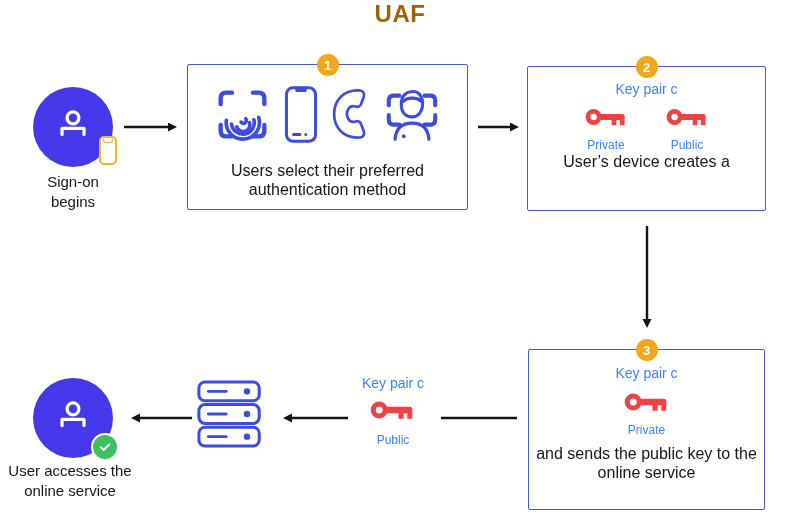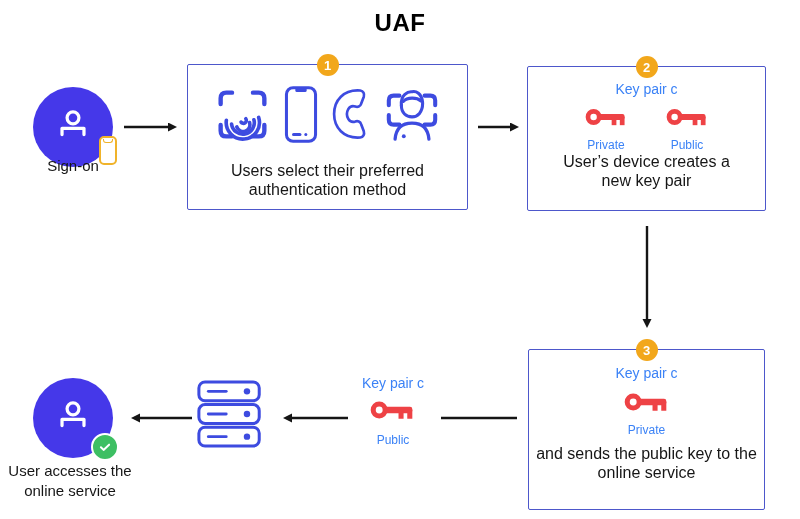--- a/index.html
+++ b/index.html
@@ -1,19 +1,19 @@
 <!DOCTYPE html>
 <html><head>
 <meta charset="utf-8">
 <style>
   html,body{margin:0;padding:0;background:#fff;}
   .canvas{position:relative;width:800px;height:519px;background:#fff;overflow:hidden;
           font-family:"Liberation Sans",sans-serif;color:#161616;}
-  .title{position:absolute;top:9px;left:0;width:800px;text-align:center;
-         font-size:24px;font-weight:700;letter-spacing:.5px;color:#000000;}
+  .title{position:absolute;top:0;left:0;width:800px;text-align:center;
+         font-size:24px;font-weight:700;letter-spacing:.5px;color:#a16207;}
   
   .arrows{position:absolute;left:0;top:0;pointer-events:none;}
   
   .avatar-circle{position:absolute;width:80px;height:80px;border-radius:50%;
                  background:#4538e9;display:flex;align-items:center;justify-content:center;}
   .node-label{position:absolute;text-align:center;font-size:15px;line-height:20px;color:#161616;}
   
   .phone-small{position:absolute;width:18px;height:29px;border:2px solid #f0b32a;border-radius:5px;
                background:#fff;box-sizing:border-box;}
   .phone-small .notch{position:absolute;left:50%;transform:translateX(-50%);top:1px;width:8px;height:3px;
@@ -63,22 +63,23 @@
     <span>
       <svg viewBox="0 0 44 44" width="42" height="42">
         <circle cx="22" cy="14.5" r="6.2" fill="none" stroke="#fff" stroke-width="3.4"></circle>
         <path d="M10.5,32 L10.5,25.5 L33.5,25.5 L33.5,32" fill="none" stroke="#fff" stroke-width="3.4" stroke-linecap="round" stroke-linejoin="round"></path>
       </svg>
     </span>
   </div>
   <div class="phone-small" style="left:99px;top:136px;">
       <span class="notch"></span>
     </div>
-  <div class="node-label" style="left:13px;top:156px;width:120px;">
+  <div class="node-label" style="left:13px;top:172px;width:120px;">
     <div>Sign-on</div>
+    <div>begins</div>
   </div>
 
   <div class="step-box" style="left:187px;top:64px;width:281px;height:146px;">
     <div class="badge">1</div>
     <div class="icon-row" style="margin-top:20px;height:62px;">
       <span>
         <svg viewBox="0 0 60 60" width="57" height="59">
           <g fill="none" stroke="#3d4be0" stroke-linecap="round" stroke-linejoin="round">
             <path d="M7,19 V13 Q7,7 13,7 H19" stroke-width="4.6"></path>
             <path d="M41,7 H47 Q53,7 53,13 V19" stroke-width="4.6"></path>
@@ -148,21 +149,20 @@
             <rect x="16" y="11.6" width="30" height="6.8" rx="2.5" fill="#ee4245"></rect>
             <rect x="31" y="15" width="5.5" height="9.5" fill="#ee4245"></rect>
             <rect x="40.5" y="15" width="5.5" height="9.5" fill="#ee4245"></rect>
           </svg>
         </span>
         <div class="red key-label">Public</div>
       </div>
     </div>
     <div class="caption" style="">
       <div>User’s device creates a</div>
-      <div>new key pair</div>
     </div>
   </div>
 
   <div class="step-box" style="left:528px;top:349px;width:237px;height:161px;">
     <div class="badge">3</div>
     <div class="red kp-title" style="margin-top:15px;">Key pair c</div>
     <span style="margin-top:7px;">
       <svg viewBox="0 0 50 30" width="46" height="28">
         <circle cx="10" cy="15" r="6.5" fill="none" stroke="#ee4245" stroke-width="5.5"></circle>
         <rect x="16" y="11.6" width="30" height="6.8" rx="2.5" fill="#ee4245"></rect>

